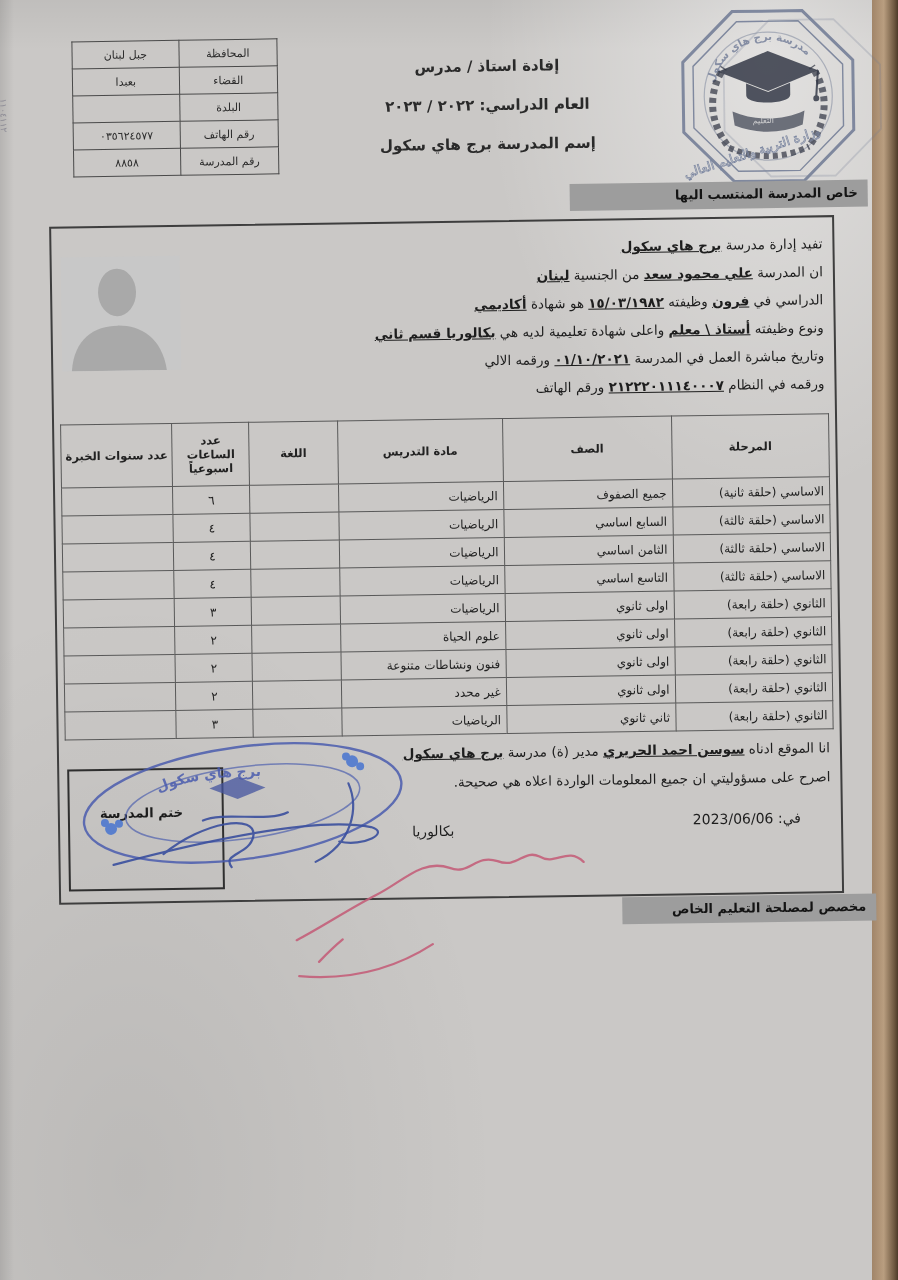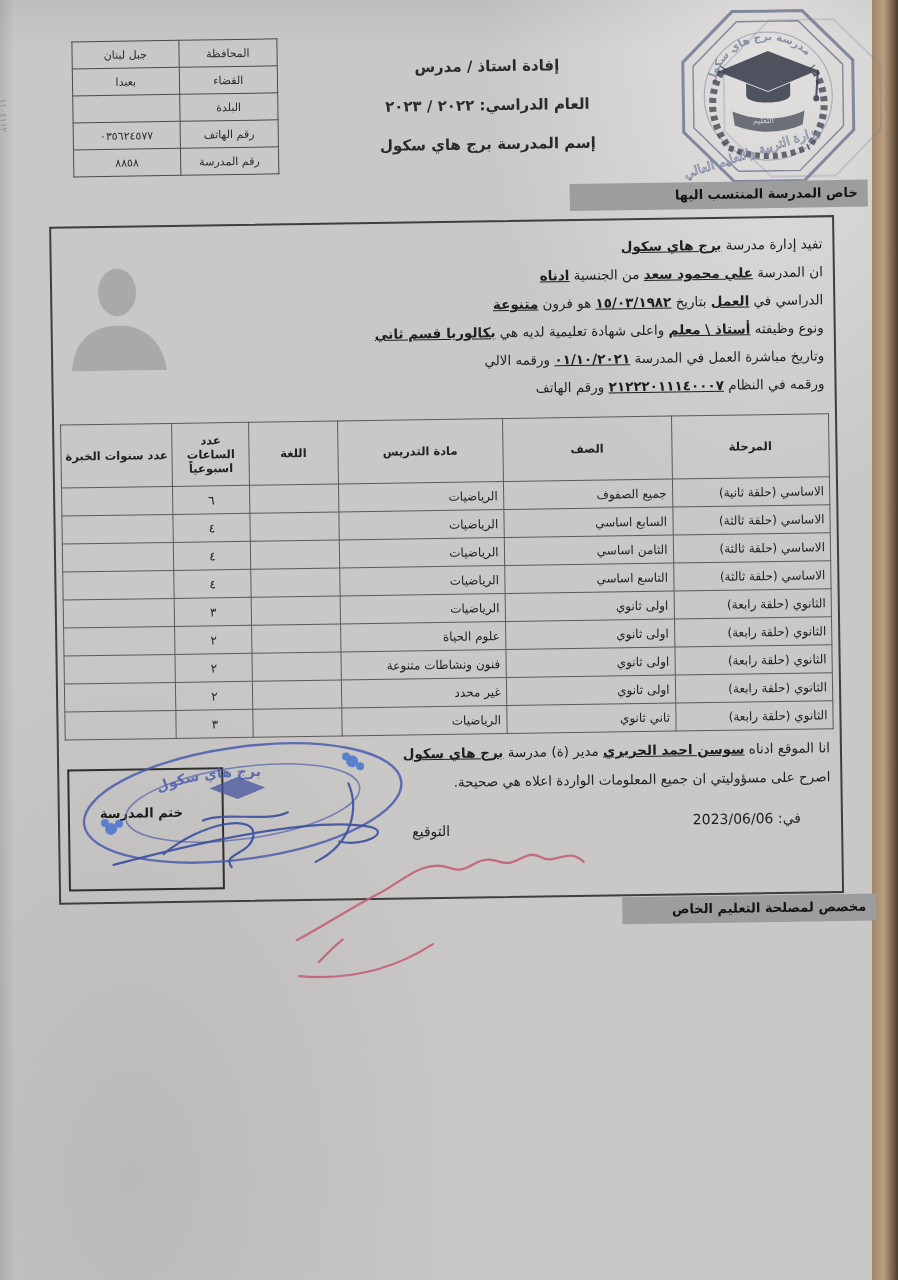--- a/index.html
+++ b/index.html
@@ -153,22 +153,22 @@
 
     <div class="photo">
       <svg width="119" height="114" viewBox="0 0 100 96">
         <ellipse cx="47" cy="30" rx="16" ry="20" fill="#a9a9a9"></ellipse>
         <path d="M 8,96 C 10,68 28,58 47,58 C 66,58 84,68 88,96 Z" fill="#a9a9a9"></path>
       </svg>
     </div>
 
     <div class="statement">
         <div class="rline"><span>تفيد إدارة مدرسة </span><span class="u">برج هاي سكول</span></div>
-        <div class="rline"><span>ان المدرسة </span><span class="u">علي محمود سعد</span><span> من الجنسية </span><span class="u">ادناه</span></div>
-        <div class="rline"><span>الدراسي في </span><span class="u">العمل</span><span> بتاريخ </span><span class="u">١٥/٠٣/١٩٨٢</span><span> هو فرون </span><span class="u">متنوعة</span></div>
+        <div class="rline"><span>ان المدرسة </span><span class="u">علي محمود سعد</span><span> من الجنسية </span><span class="u">لبنان</span></div>
+        <div class="rline"><span>الدراسي في </span><span class="u">فرون</span><span> وظيفته </span><span class="u">١٥/٠٣/١٩٨٢</span><span> هو شهادة </span><span class="u">أكاديمي</span></div>
         <div class="rline"><span>ونوع وظيفته </span><span class="u">أستاذ \ معلم</span><span> واعلى شهادة تعليمية لديه هي </span><span class="u">بكالوريا قسم ثاني</span></div>
         <div class="rline"><span>وتاريخ مباشرة العمل في المدرسة </span><span class="u">٠١/١٠/٢٠٢١</span><span> ورقمه الالي</span></div>
         <div class="rline"><span>ورقمه في النظام </span><span class="u">٢١٢٢٢٠١١١٤٠٠٠٧</span><span> ورقم الهاتف</span></div>
       </div>
 
     <div class="subjects">
       <table>
         <colgroup>
           <col style="width:20.5%">
             <col style="width:22%">
@@ -263,21 +263,21 @@
           </tbody>
         </table>
     </div>
 
     <div class="declaration">
         <div class="rline"><span>انا الموقع ادناه </span><span class="u">سوسن احمد الحريري</span><span> مدير (ة) مدرسة </span><span class="u">برج هاي سكول</span></div>
         <div class="rline"><span>اصرح على مسؤوليتي ان جميع المعلومات الواردة اعلاه هي صحيحة.</span></div>
       </div>
 
     <div class="date-line">في: 2023/06/06</div>
-    <div class="sign-label">التوقيع</div>
+    <div class="sign-label">بكالوريا</div>
 
     <div class="stamp-box"></div>
     <div class="stamp-box-label">ختم المدرسة</div>
   </div>
 
   <svg class="oval-svg" width="390" height="160" viewBox="0 0 390 160">
     <g transform="rotate(-7 190 78)" stroke="#4a5cae" fill="none" opacity="0.85">
       <ellipse cx="190" cy="78" rx="160" ry="56" stroke-width="2.4"></ellipse>
       <ellipse cx="190" cy="78" rx="118" ry="36" stroke-width="1.5" opacity="0.8"></ellipse>
     </g>

